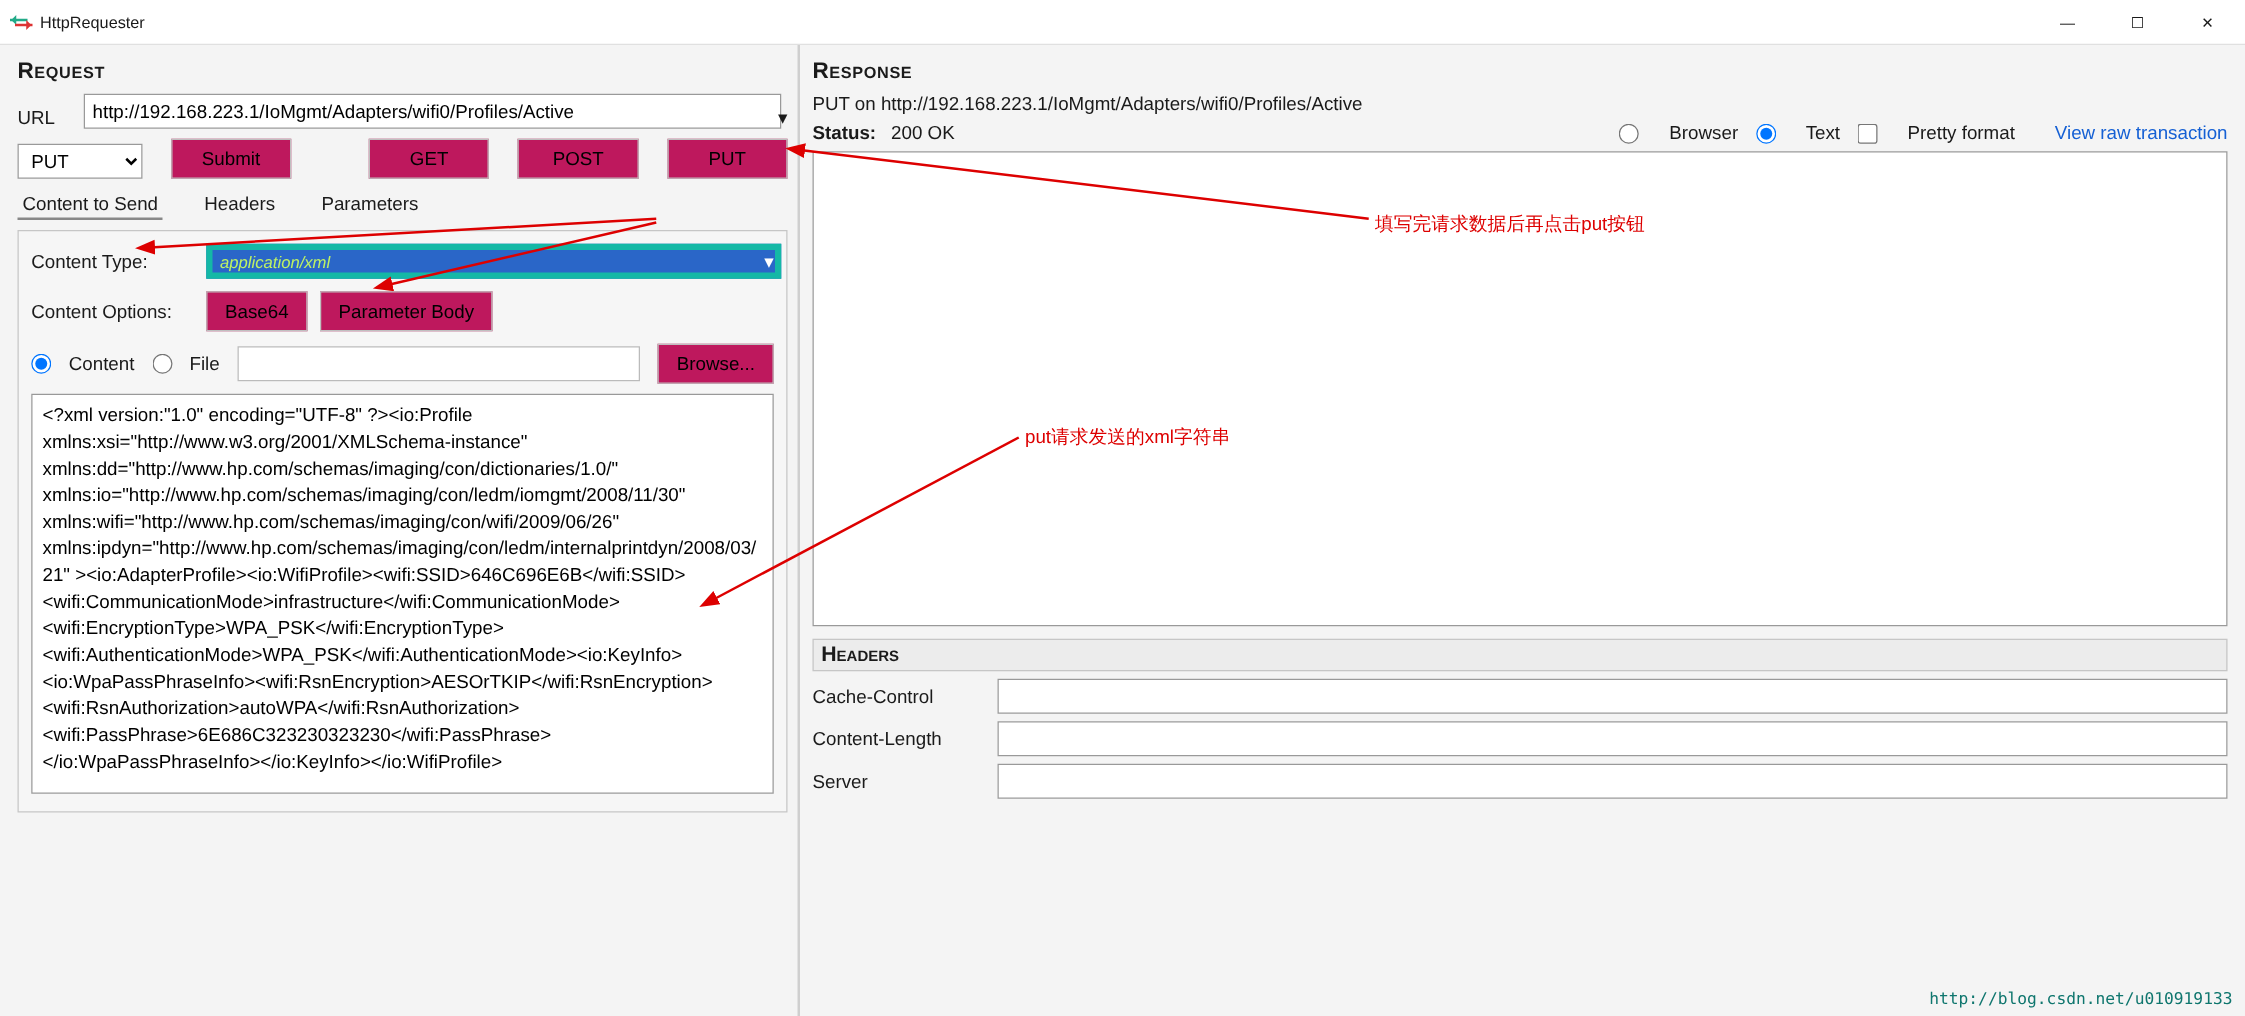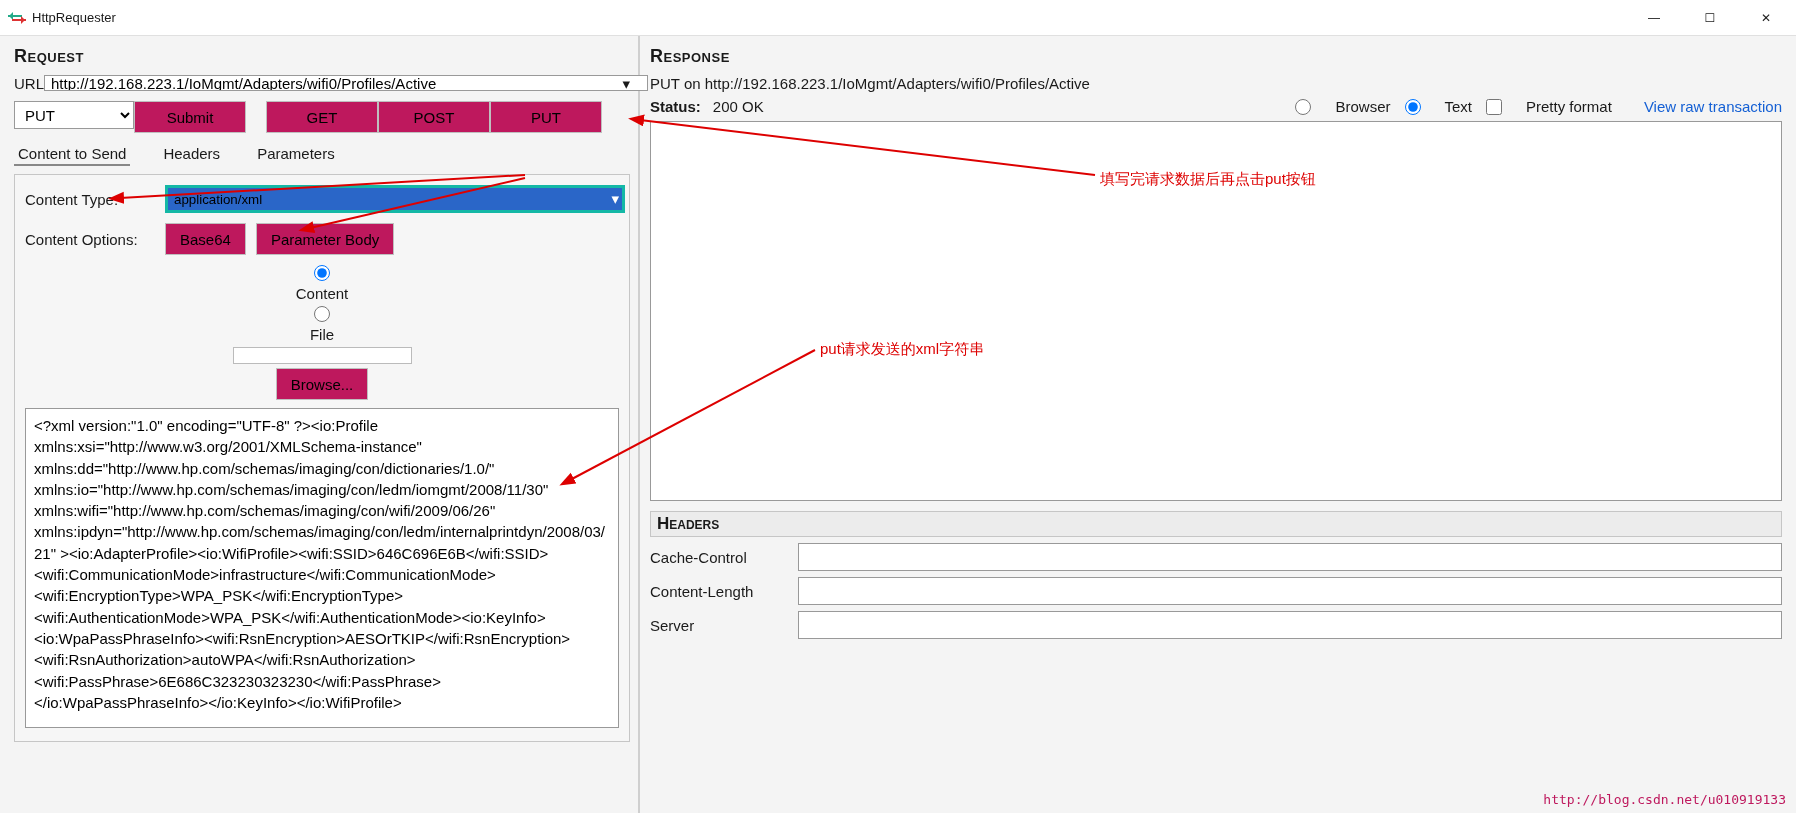--- a/index.html
+++ b/index.html
@@ -11,55 +11,55 @@
 .titlebar .icon .arrow-r { width: 14px; height: 2px; background: #d33; position: relative; align-self: flex-end; }
 .titlebar .icon .arrow-r::after { content:""; position:absolute; right:-3px; top:-3px; border:4px solid transparent; border-left-color:#d33; }
 .titlebar .title { font-size: 13px; }
 .win-controls { margin-left: auto; display: flex; gap: 28px; padding-right: 8px; }
 .win-controls span { width: 28px; text-align: center; font-family: "Segoe UI Symbol", sans-serif; font-size: 12px; }
 .app-body { display: flex; height: calc(100% - 36px); }
 .panel { display: flex; flex-direction: column; }
 .panel.left { width: 640px; padding: 10px 8px 8px 14px; border-right: 2px solid #cfcfcf; }
 .panel.right { flex: 1; padding: 10px 14px 0 10px; }
 .section-title { font-variant: small-caps; font-weight: bold; font-size: 18px; letter-spacing: .5px; margin-bottom: 8px; }
-.row { display: flex; align-items: flex-start; gap: 0; margin-bottom: 8px; }
+.row { display: flex; align-items: flex-end; gap: 23px; margin-bottom: 8px; }
 .row label { white-space: nowrap; }
 input.text, select.sel, textarea { border: 1px solid #999; background: #fff; font: inherit; padding: 3px 6px; }
-input.text { height: 16px; }
+input.text { height: 28px; }
 select.sel { height: 28px; }
 .url-input { flex: 1; }
 .btn { background: #be185d; border: 1px solid #bfbfbf; padding: 4px 14px; height: 32px; font: inherit; cursor: default; }
 .btn.wide { width: 112px; }
 .tabs { display: flex; gap: 29px; margin-top: 2px; margin-bottom: 8px; }
 .tab { padding: 2px 4px; }
 .tab.active { border-bottom: 2px solid #888; }
 .inner-panel { border: 1px solid #c6c6c6; padding: 10px; background: #f6f6f6; }
 .ct-row { display:flex; align-items:center; gap:10px; margin-bottom:10px; }
 .ct-row label { width: 130px; }
-.ct-input { flex:1; background:#2a66c8; color:#000000; border:3px solid #14b8a6; height:28px; padding:0 6px; }
-.radio-row { display:flex; align-items:center; gap:4px; margin-bottom:8px;flex-direction:column; }
+.ct-input { flex:1; background:#2a66c8; color:#bef264; border:5px solid #14b8a6; height:28px; padding:0 6px;font-style:italic; }
+.radio-row { display:flex; align-items:center; gap:14px; margin-bottom:8px; }
 .radio-row input[type=radio] { width:16px; height:16px; }
 .file-input { flex:1; height:28px; border:1px solid #bbb; background:#fff; }
 .body-textarea { width:100%; height:320px; resize:none; overflow-y:scroll; line-height:1.42; font-size:15px; background:#fff; border:1px solid #999; padding:6px 8px; }
 .resp-info-row { display:flex; align-items:center; gap:12px; margin-bottom:6px; }
 .status-strong { font-weight:bold; }
 .resp-radio-group { margin-left:auto; display:flex; align-items:center; gap:14px; }
 .resp-radio-group .radio { display:flex; align-items:center; gap:24px; }
 .resp-radio-group input[type=radio] { width:16px; height:16px; }
 .resp-radio-group input[type=checkbox] { width:16px; height:16px; }
 .view-raw { color:#1560d4; margin-left:18px; white-space:nowrap; }
 .response-body { border:1px solid #999; background:#fff; width:100%; height:380px; }
 .headers-section { margin-top:10px; }
 .headers-title { font-variant: small-caps; font-weight:bold; font-size:17px; padding:2px 6px; border:1px solid #c6c6c6; background:#ececec; }
 .header-row { display:flex; align-items:center; gap:8px; margin-top:6px; }
 .header-row .hname { width:140px; }
 .header-row input { flex:1; height:28px; border:1px solid #999; }
 .annotation { position:absolute; color:#d00; font-size:15px; pointer-events:none; }
 .arrow-svg { position:absolute; pointer-events:none; }
-.watermark { position:absolute; right:10px; bottom:6px; color:#be185d; font-size:13px; font-family: monospace; }
+.watermark { position:absolute; right:10px; bottom:6px; color:#0f766e; font-size:13px; font-family: monospace; }
 </style>
 </head>
 <body>
 
 <div class="titlebar">
   <span class="icon">
     <span class="arrow-l"></span>
     <span class="arrow-r"></span>
   </span>
   <span class="title">HttpRequester</span>

